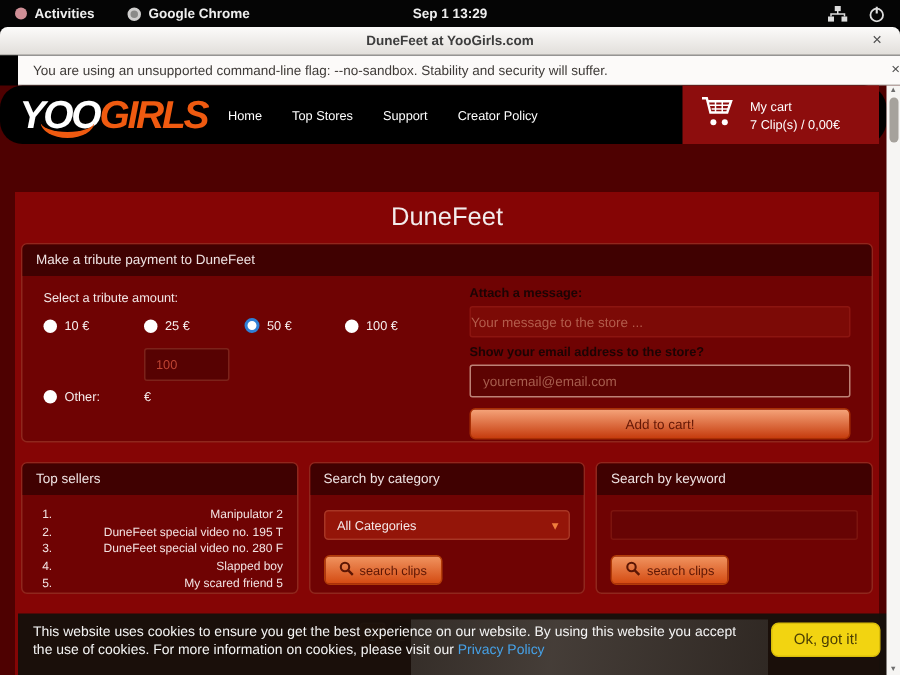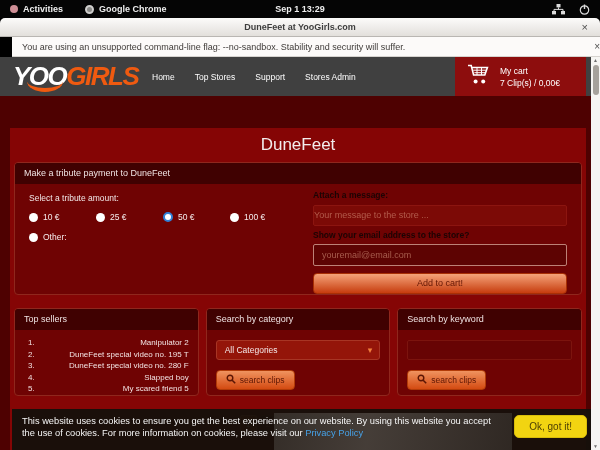--- a/index.html
+++ b/index.html
@@ -37,21 +37,21 @@
   
   .viewport{ position:absolute; left:0; top:57px; width:600px; height:393px; background:#4e0101; }
 
   
   .scrollbar{ position:absolute; right:0; top:0; width:9px; height:393px; background:#f6f5f3; z-index:30; }
   .sb-arrow{ display:block; text-align:center; font-size:5px; color:#6e6e6e; line-height:7px; }
   .sb-arrow.down{ position:absolute; bottom:0; width:9px; }
   .sb-thumb{ position:absolute; left:1.5px; top:8px; width:6px; height:30px; background:#a6a29c; border-radius:3px; }
 
   
-  .site-header{ position:absolute; left:0; top:0; width:591px; height:39px; background:#404040; }
+  .site-header{ position:absolute; left:0; top:0; width:591px; height:39px; background:#000000;border-radius:15px; }
   .logo{ position:absolute; left:13px; top:2px; font-size:26px; font-weight:bold; font-style:italic;
     letter-spacing:-1.5px; line-height:34px; }
   .logo .l1{ color:#ffffff; } .logo .l2{ color:#ef5a10; }
   .logo-smile{ position:absolute; left:27px; top:24px; width:36px; height:11px;
     border-bottom:4px solid #ef5a10; border-radius:0 0 20px 20px / 0 0 12px 12px; }
   .nav{ position:absolute; left:152px; top:0; height:39px; display:flex; align-items:center; gap:20px; }
   .nav-item{ color:#ffffff; font-size:8.5px; cursor:pointer; white-space:nowrap; }
   .cart-box{ position:absolute; right:5px; top:0; width:131px; height:39px; background:#8d0d0d;
     display:flex; align-items:center; }
   .cart-box svg{ margin-left:12px; }
@@ -172,21 +172,21 @@
 
   <div class="viewport">
 
     <div class="site-header">
       <div class="logo"><span class="l1">YOO</span><span class="l2">GIRLS</span></div>
       <div class="logo-smile"></div>
       <div class="nav">
         <span class="nav-item">Home</span>
         <span class="nav-item">Top Stores</span>
         <span class="nav-item">Support</span>
-        <span class="nav-item">Stores Admin</span>
+        <span class="nav-item">Creator Policy</span>
       </div>
       <div class="cart-box">
         <span>
           <svg width="24" height="23" viewBox="0 0 24 23">
             <path d="M1 2.5 h3.2 l2.4 9.5 h11.2 l2.6 -7.5 h-15" stroke="#fff" stroke-width="1.6" fill="none"></path>
             <path d="M6.2 7.2 h13.2 M7.4 9.7 h11.4 M10 4.5 v7.5 M14.5 4.5 v7.5" stroke="#fff" stroke-width="1" fill="none"></path>
             <circle cx="8.6" cy="18.5" r="2" fill="#fff"></circle>
             <circle cx="16.2" cy="18.5" r="2" fill="#fff"></circle>
           </svg>
         </span>
@@ -219,20 +219,24 @@
                 <span class="rlabel">50 €</span>
               </label>
               <label class="radio-opt">
                 <span class="radio"></span>
                 <span class="rlabel">100 €</span>
               </label>
               <label class="radio-opt">
                 <span class="radio"></span>
                 <span class="rlabel">Other:</span>
               </label>
+              <div class="other-cell">
+                <input class="other-input" value="100" style="">
+                <span class="euro">€</span>
+              </div>
             </div>
           </div>
           <div class="trib-right">
             <div class="dark-label">Attach a message:</div>
             <input class="msg-input" placeholder="Your message to the store ..." style="">
             <div class="gap4"></div>
             <div class="dark-label">Show your email address to the store?</div>
             <input class="email-input" placeholder="youremail@email.com" style="">
             <button class="add-btn">Add to cart!</button>
           </div>

